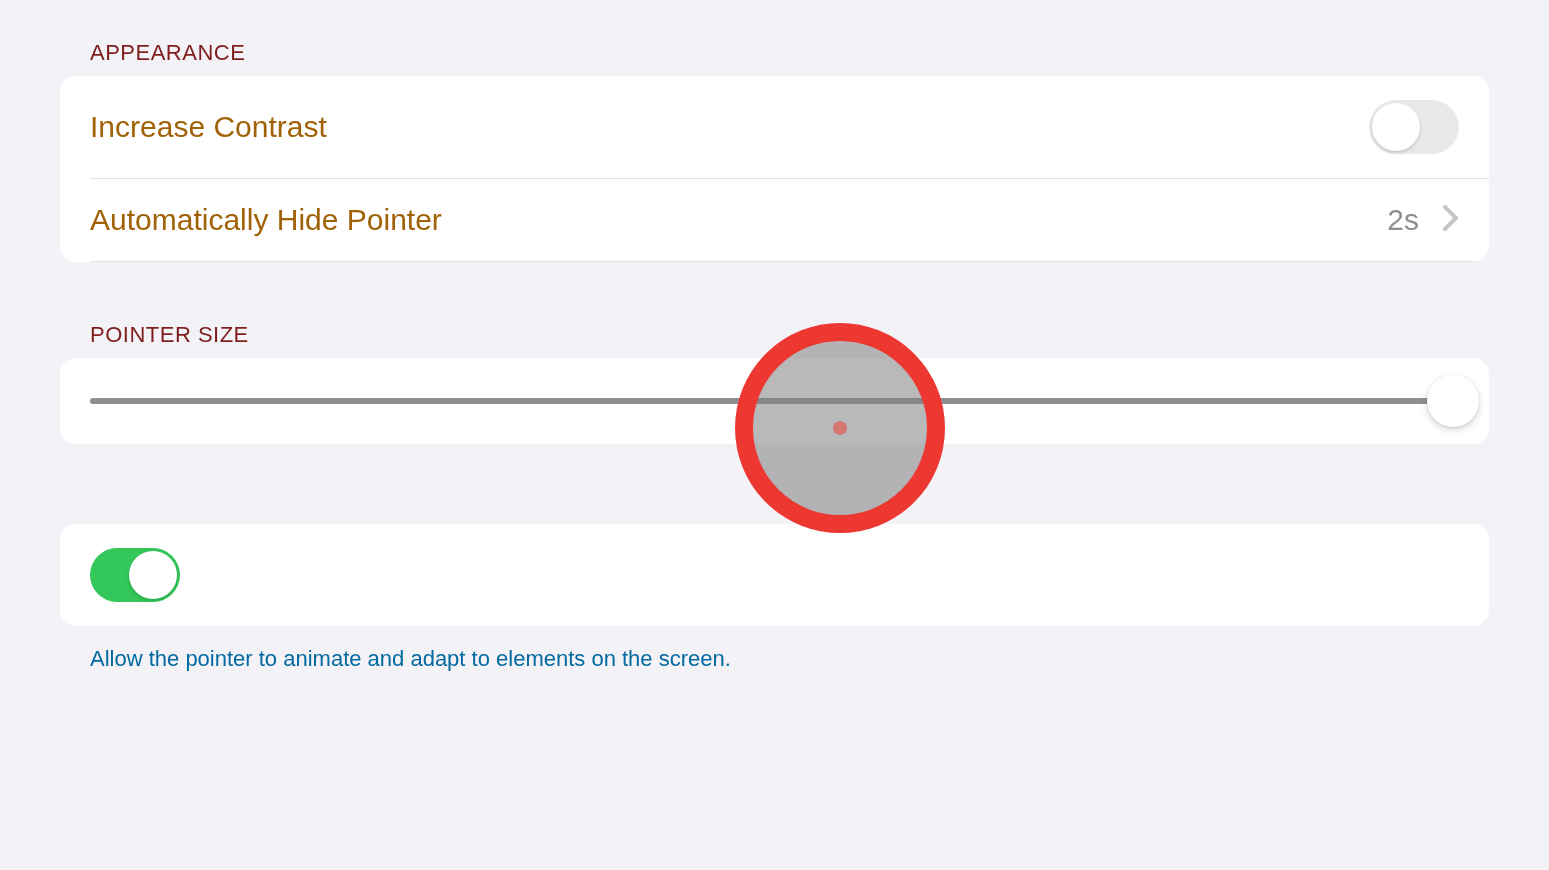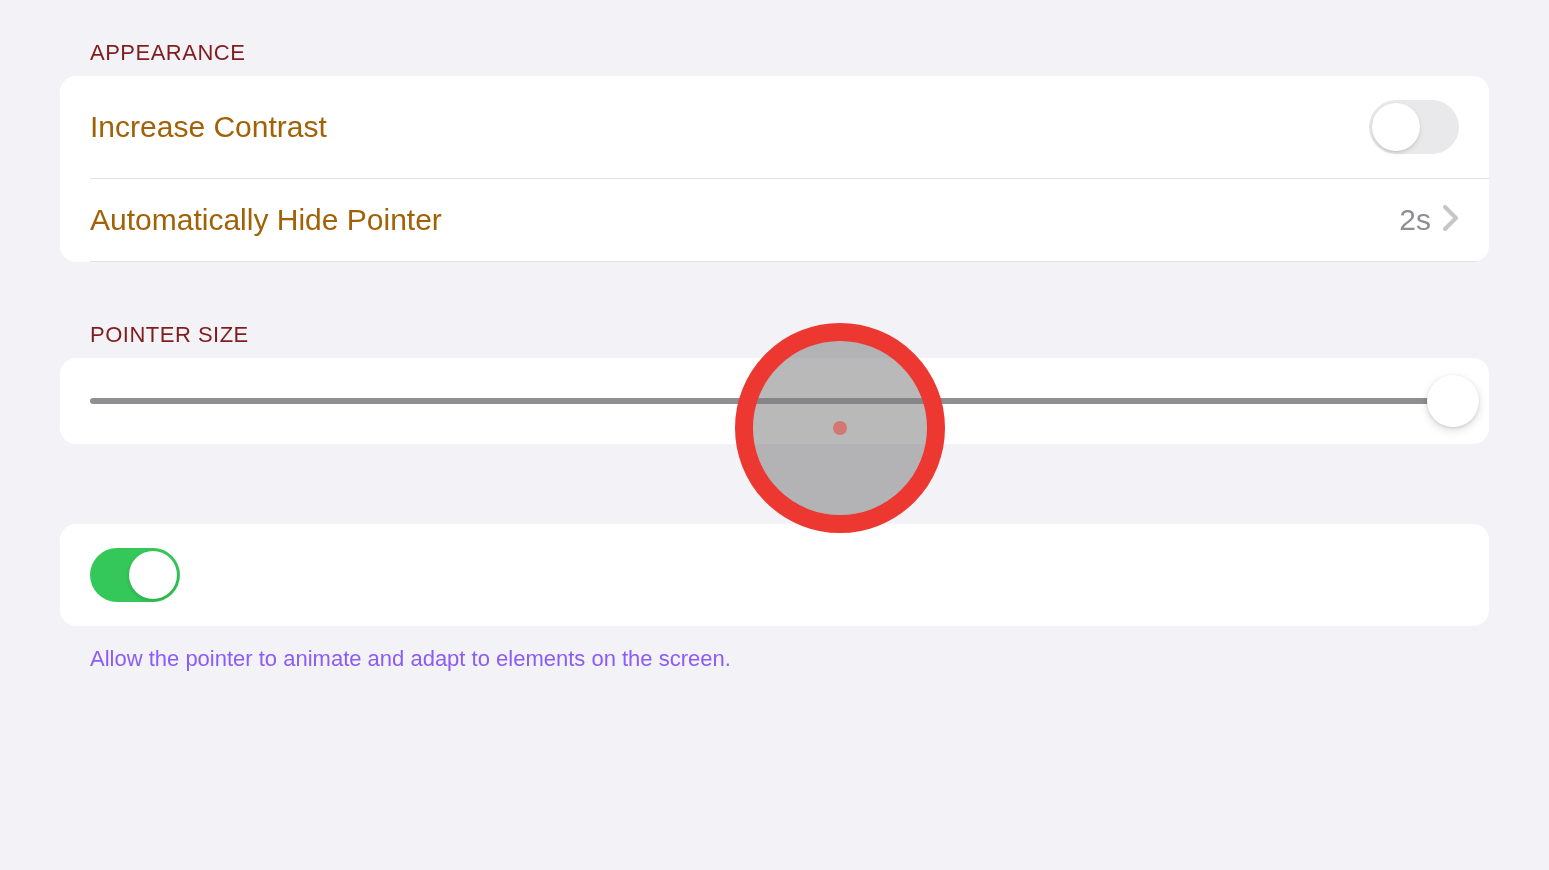--- a/index.html
+++ b/index.html
@@ -40,21 +40,21 @@
     background: #e2e2e5;
     margin-left: 30px;
   }
   .row-label {
     color: #a16207;
     font-weight: 400;
   }
   .row-right {
     display: flex;
     align-items: center;
-    gap: 12px;
+    gap: 24px;
   }
   .row-value {
     color: #8e8e93;
   }
   .chevron {
     color: #c6c6c8;
     font-size: 28px;
     line-height: 1;
   }
   .toggle {
@@ -105,21 +105,21 @@
     background: #ffffff;
     border-radius: 50%;
     position: absolute;
     right: -20px;
     top: 50%;
     transform: translateY(-50%);
     box-shadow: 0 3px 8px rgba(0,0,0,0.15), 0 1px 3px rgba(0,0,0,0.1);
   }
   .footer-text {
     font-size: 22px;
-    color: #8b5cf6;
+    color: #0369a1;
     padding: 20px 30px;
   }
   .spacer-large {
     height: 50px;
   }
   .spacer-medium {
     height: 30px;
   }
   .pointer-overlay {
     position: absolute;

